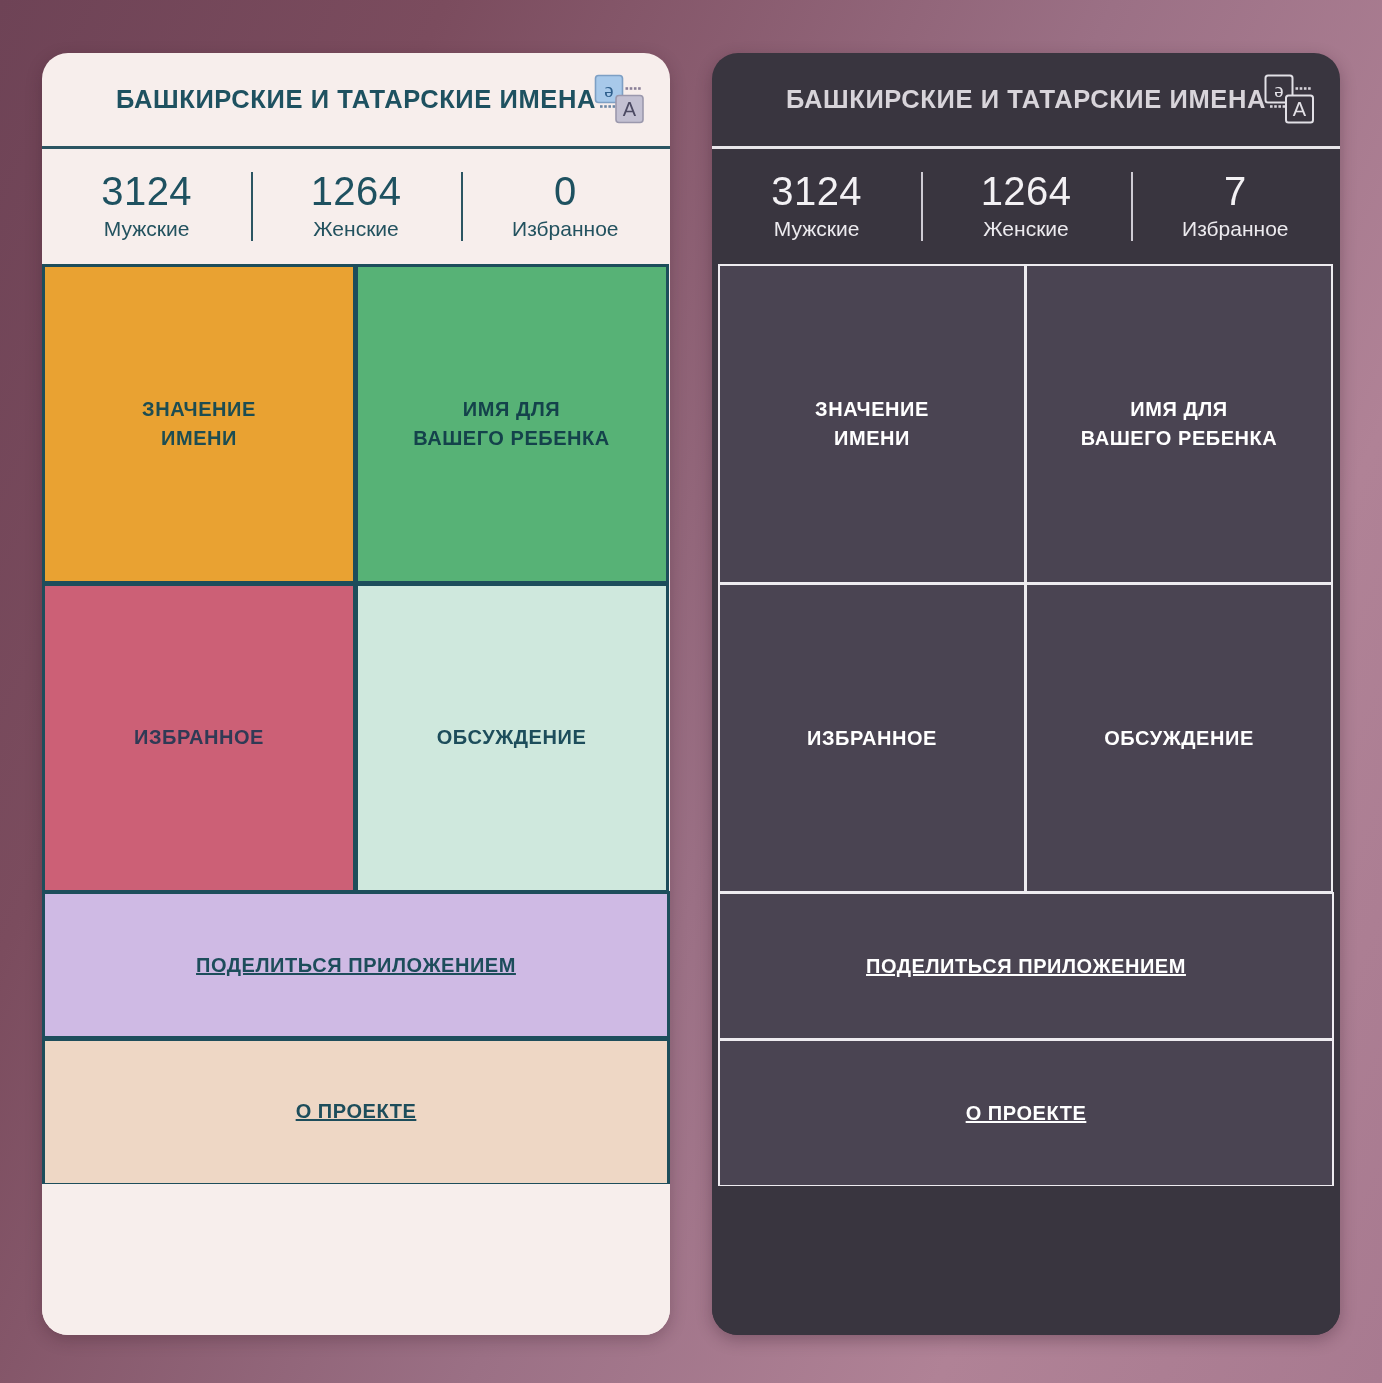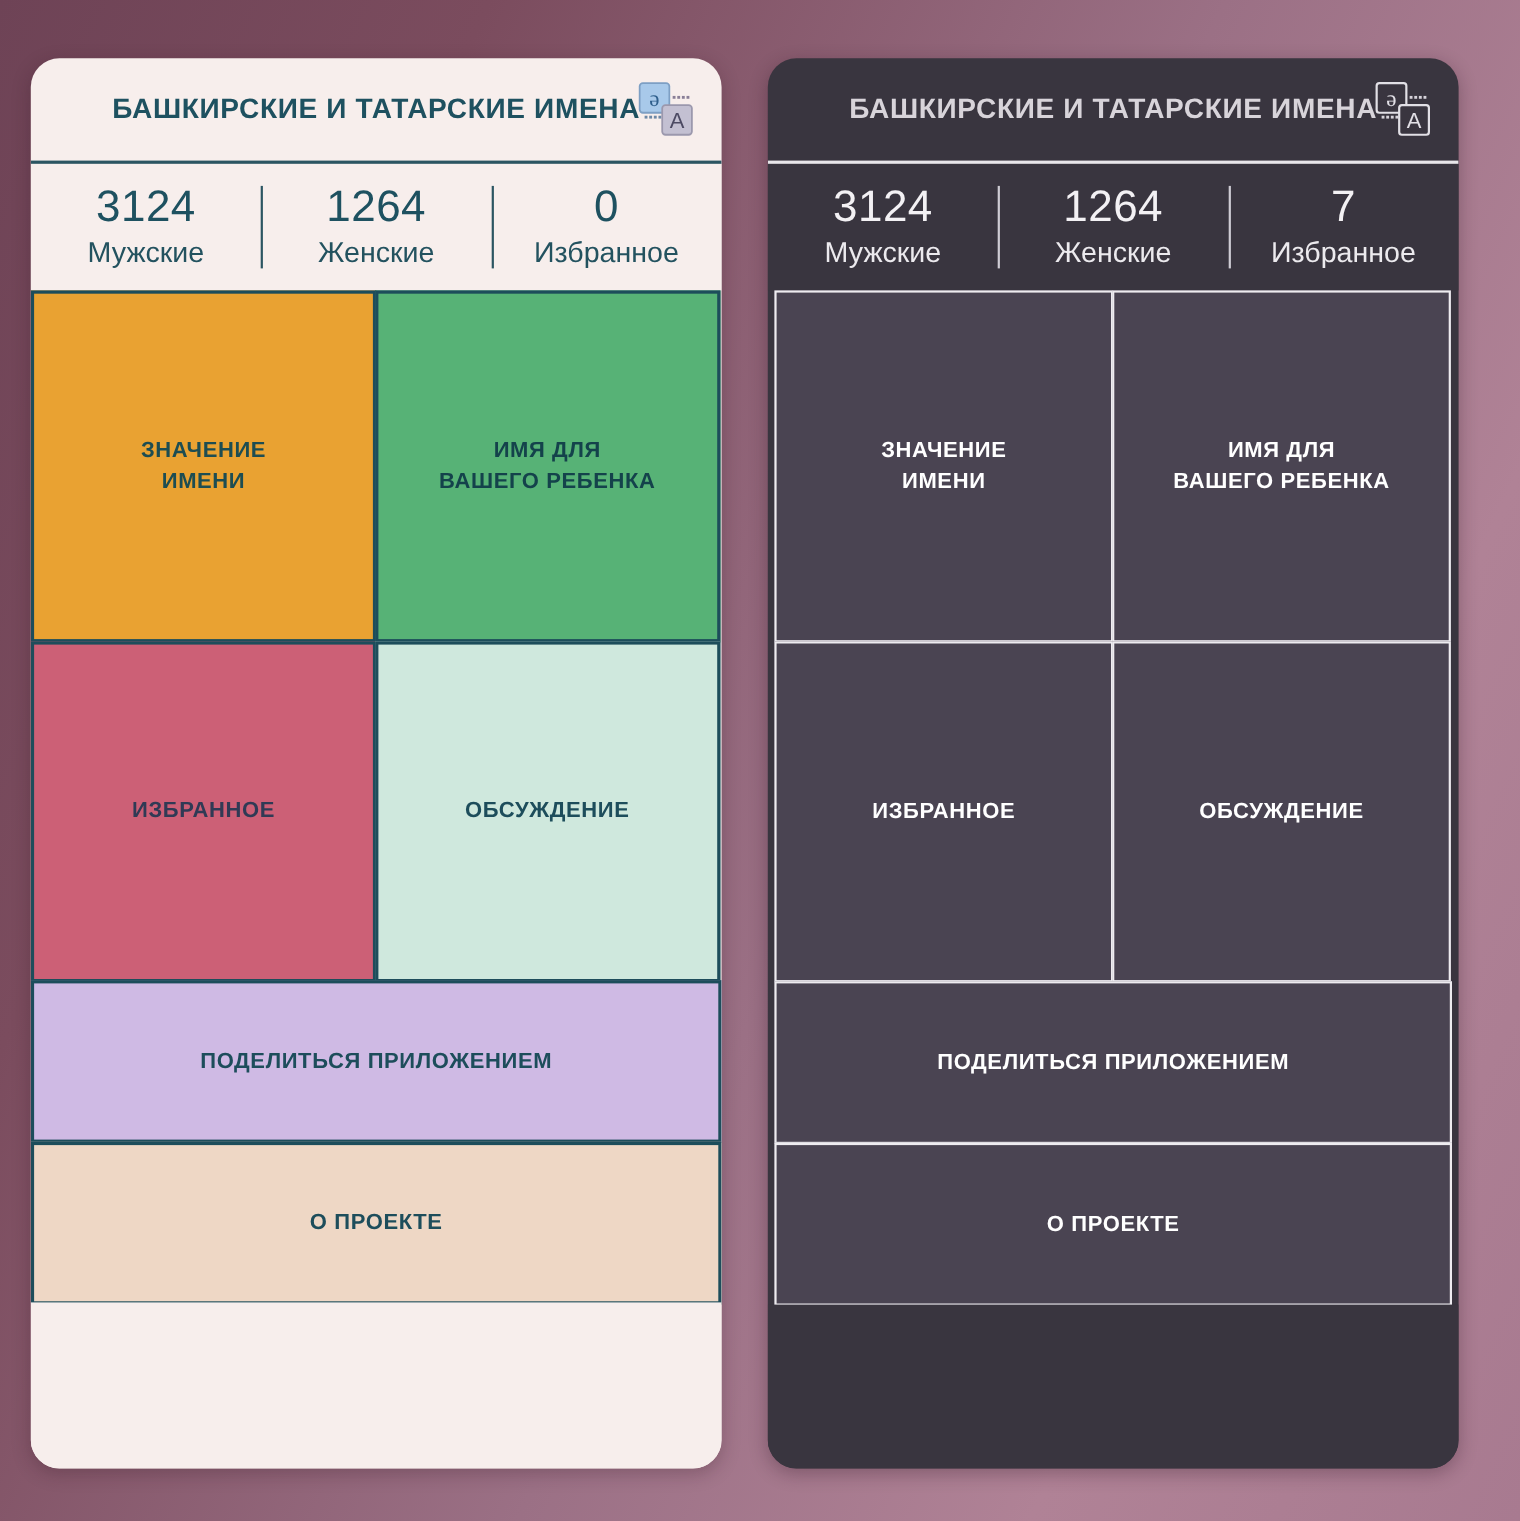--- a/index.html
+++ b/index.html
@@ -14,21 +14,21 @@
     font-family: "Liberation Sans", sans-serif;
     background: linear-gradient(115deg, #6e4356 0%, #7b4c5e 22%, #9b7085 55%, #b08296 78%, #a87a90 100%);
     position: relative;
   }
 
   .stage {
     position: absolute;
     inset: 0;
     display: flex;
     gap: 42px;
-    padding: 53px 32px 48px 28px;
+    padding: 53px 32px 48px 42px;
   }
 
   
   .panel {
     width: 628px;
     border-radius: 26px;
     overflow: hidden;
     display: flex;
     flex-direction: column;
     position: relative;
@@ -89,21 +89,21 @@
   }
 
   .stat-value {
     font-size: 40px;
     font-weight: 400;
     line-height: 1.12;
     letter-spacing: 0.4px;
   }
 
   .stat-label {
-    font-size: 26px;
+    font-size: 21px;
     font-weight: 400;
     line-height: 1.25;
     margin-top: 2px;
   }
 
   
   .tiles {
     flex: 0 0 auto;
     display: flex;
     flex-direction: column;
@@ -118,21 +118,21 @@
     text-align: center;
     font-size: 20px;
     font-weight: bold;
     letter-spacing: 0.55px;
     line-height: 1.45;
     padding: 6px 12px;
   }
 
   .tile-row-1 .tile { height: 320px; }
   .tile-row-2 .tile { height: 310px; }
-  .tile-row-wide .tile { height: 148px; width: 100%; }
+  .tile-row-wide .tile { height: 148px; width: 100%; text-decoration: underline; }
 
   .tile-half { width: 50%; }
 
   .panel-filler { flex: 1 1 auto; }
 
   
   .panel.light {
     background: #f7eeec;
     box-shadow: 0 5px 16px rgba(45, 20, 32, 0.26);
   }

